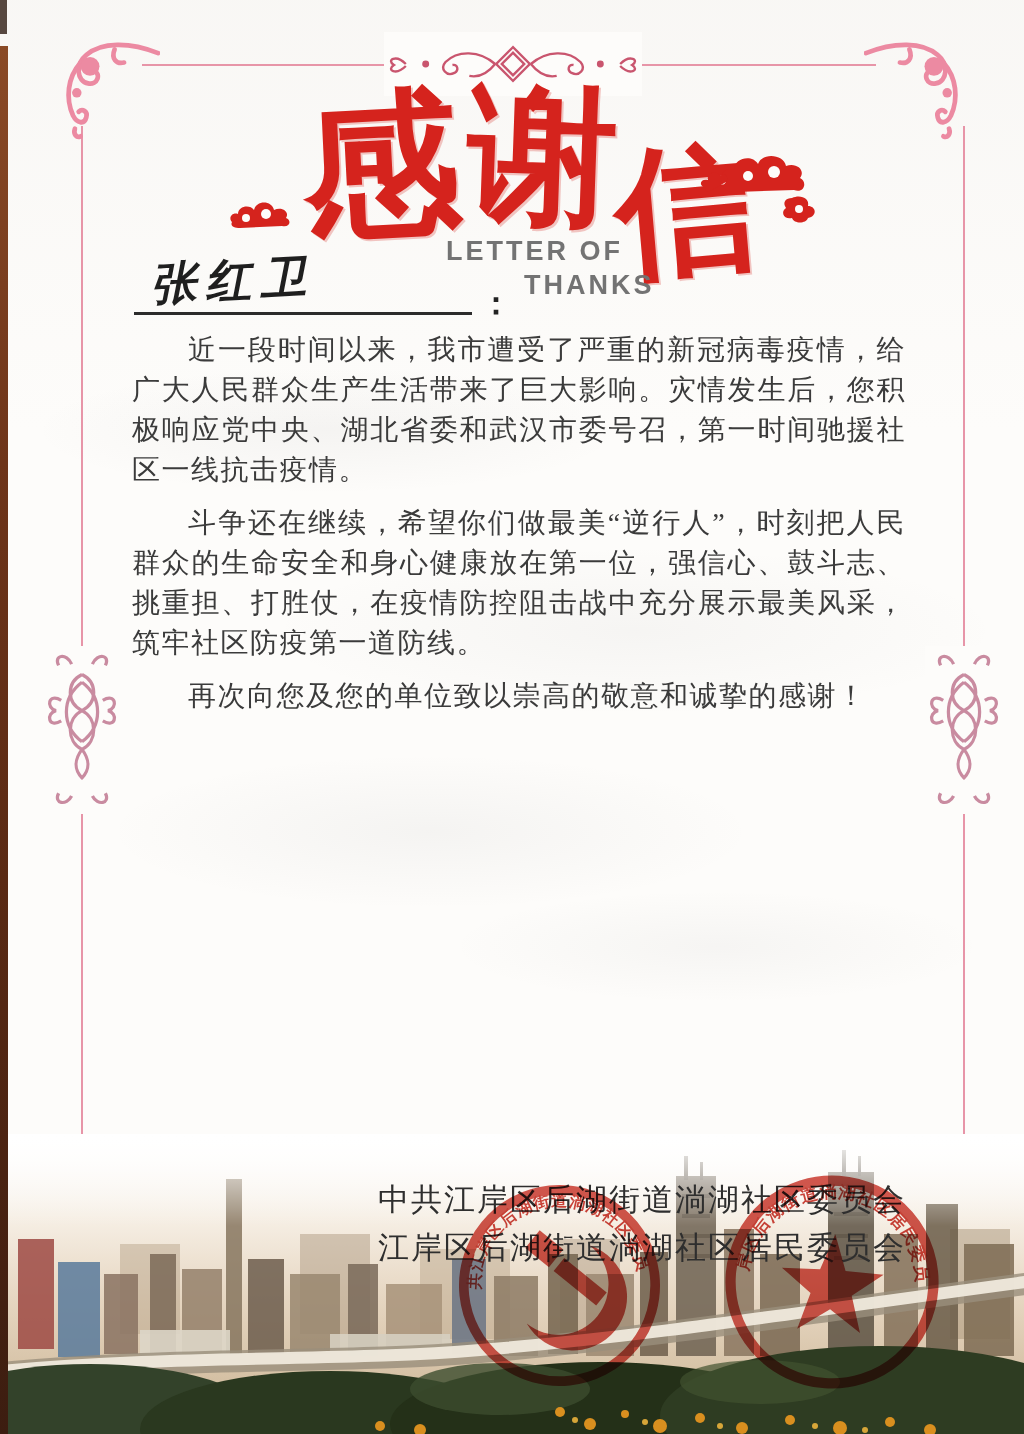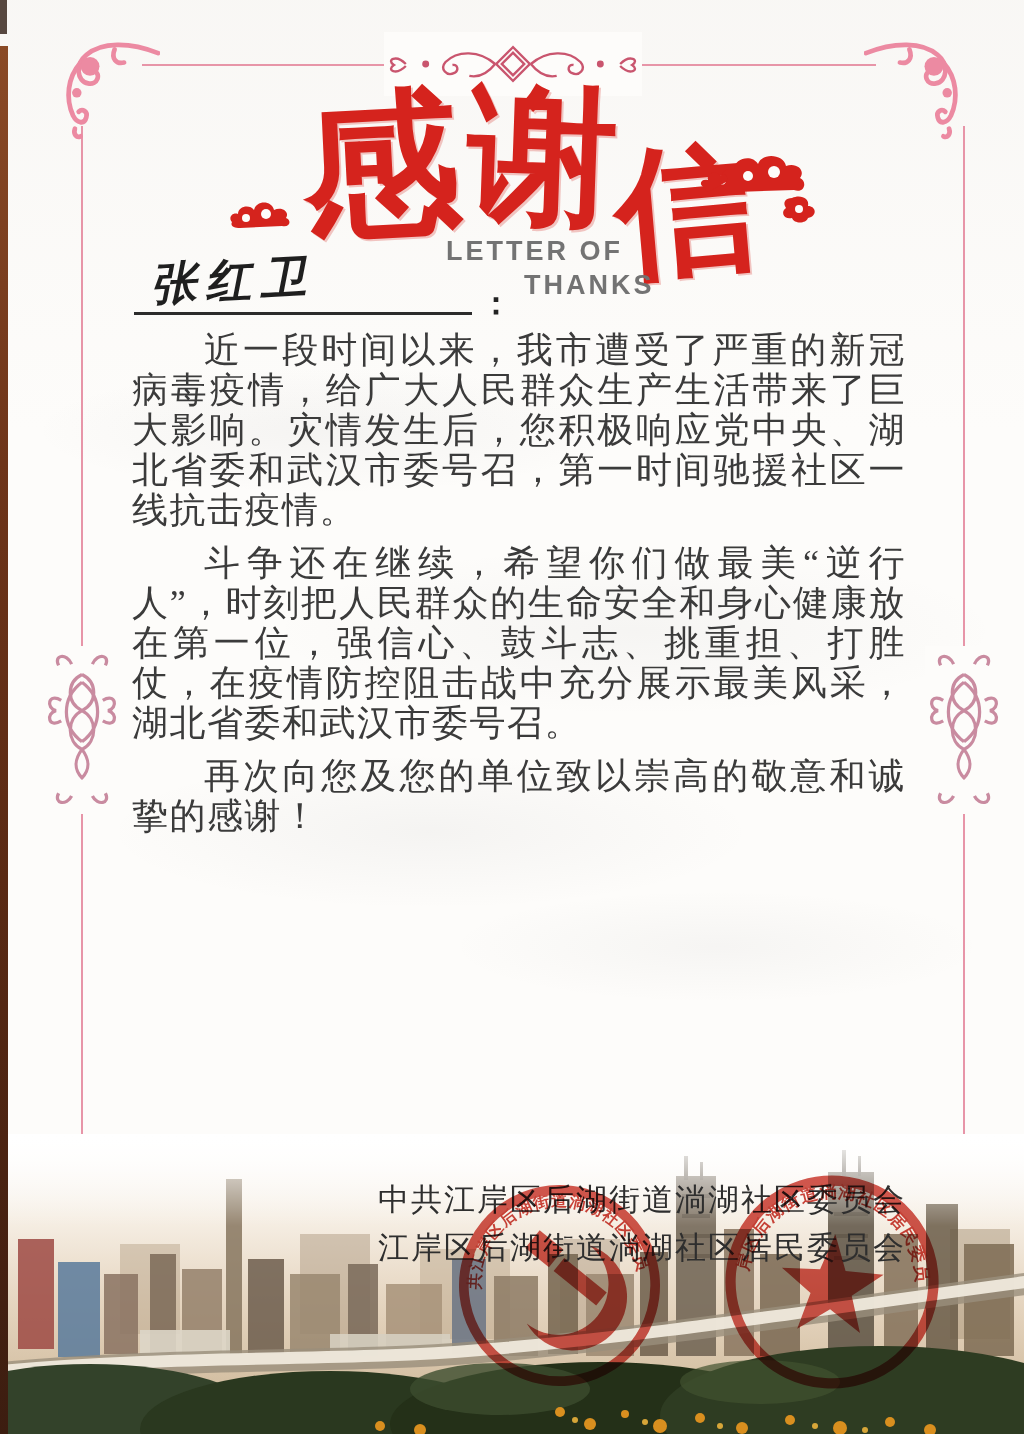--- a/index.html
+++ b/index.html
@@ -58,21 +58,21 @@
 
   
   .name{position:absolute;left:150px;top:250px;z-index:4;color:#1f1f1f;
         font-size:46px;font-style:italic;font-weight:700;letter-spacing:9px;
         transform:rotate(-3deg);}
   .name-line{position:absolute;left:134px;top:312px;width:338px;height:3px;background:#2c2c2c;z-index:4;}
   .colon{position:absolute;left:480px;top:282px;font-size:32px;color:#222;font-weight:700;z-index:4;}
 
   
   .body-text{position:absolute;left:132px;top:330px;width:774px;z-index:4;
-             color:#3b3b3b;font-size:36px;line-height:40px;letter-spacing:1.5px;
+             color:#3b3b3b;font-size:28px;line-height:40px;letter-spacing:1.5px;
              text-align:justify;}
   .body-text p{margin:0 0 13px 0;text-indent:2em;}
   .body-text p.final{margin-top:8px;}
 
   
   .closing{position:absolute;left:330px;top:1176px;width:576px;z-index:6;
            color:#2e2e2e;font-size:31px;line-height:48px;letter-spacing:2px;text-align:right;}
   .closing .date{width:300px;margin:2px auto 0 210px;text-align:center;letter-spacing:4px;}
 
   
@@ -194,21 +194,21 @@
   </div>
   <div class="title-en en1">LETTER OF</div>
   <div class="title-en en2">THANKS</div>
 
   <div class="name">张红卫</div>
   <div class="name-line"></div>
   <div class="colon">：</div>
 
   <div class="body-text">
     <p>近一段时间以来，我市遭受了严重的新冠病毒疫情，给广大人民群众生产生活带来了巨大影响。灾情发生后，您积极响应党中央、湖北省委和武汉市委号召，第一时间驰援社区一线抗击疫情。</p>
-    <p>斗争还在继续，希望你们做最美“逆行人”，时刻把人民群众的生命安全和身心健康放在第一位，强信心、鼓斗志、挑重担、打胜仗，在疫情防控阻击战中充分展示最美风采，湖北省委和武汉市委号召。</p>
+    <p>斗争还在继续，希望你们做最美“逆行人”，时刻把人民群众的生命安全和身心健康放在第一位，强信心、鼓斗志、挑重担、打胜仗，在疫情防控阻击战中充分展示最美风采，筑牢社区防疫第一道防线。</p>
     <p class="final">再次向您及您的单位致以崇高的敬意和诚挚的感谢！</p>
   </div>
 
   <div class="photo">
     <svg viewBox="0 0 1024 300" width="1024" height="300" preserveAspectRatio="none">
       <defs>
         <linearGradient id="sky" x1="0" y1="0" x2="0" y2="1">
           <stop offset="0" stop-color="#ffffff"></stop>
           <stop offset="0.3" stop-color="#f5ede2"></stop>
           <stop offset="0.55" stop-color="#e6d6c1"></stop>

